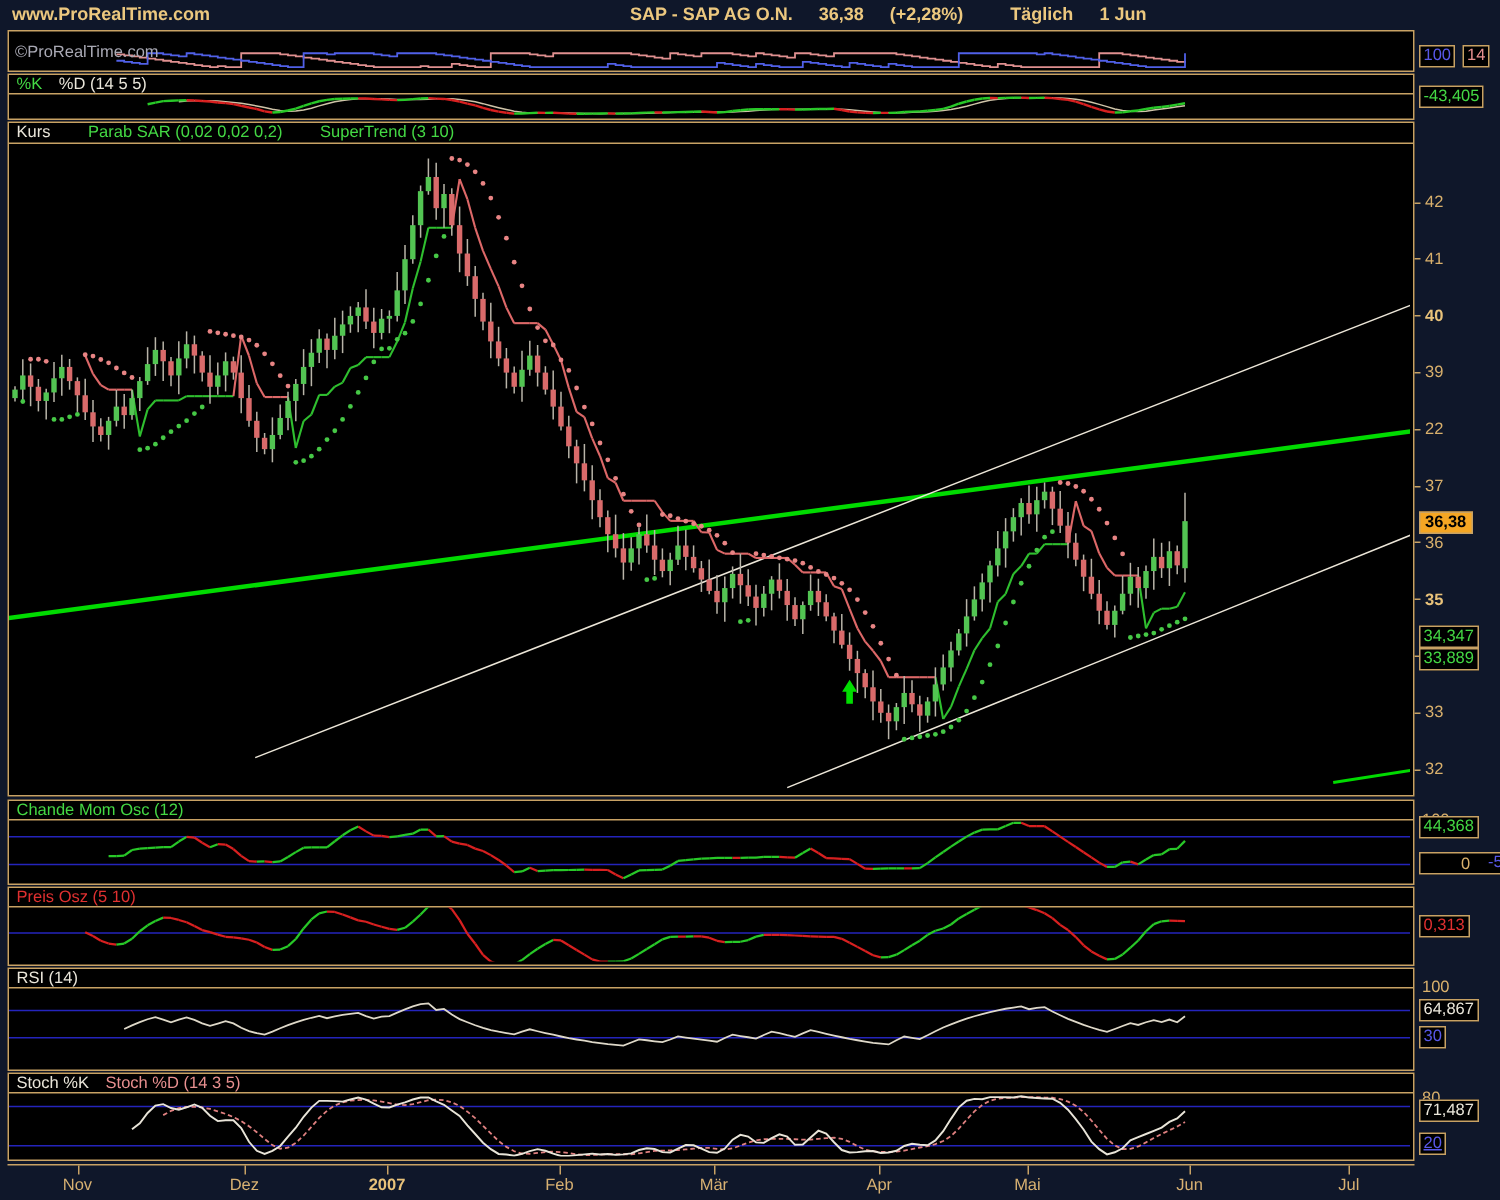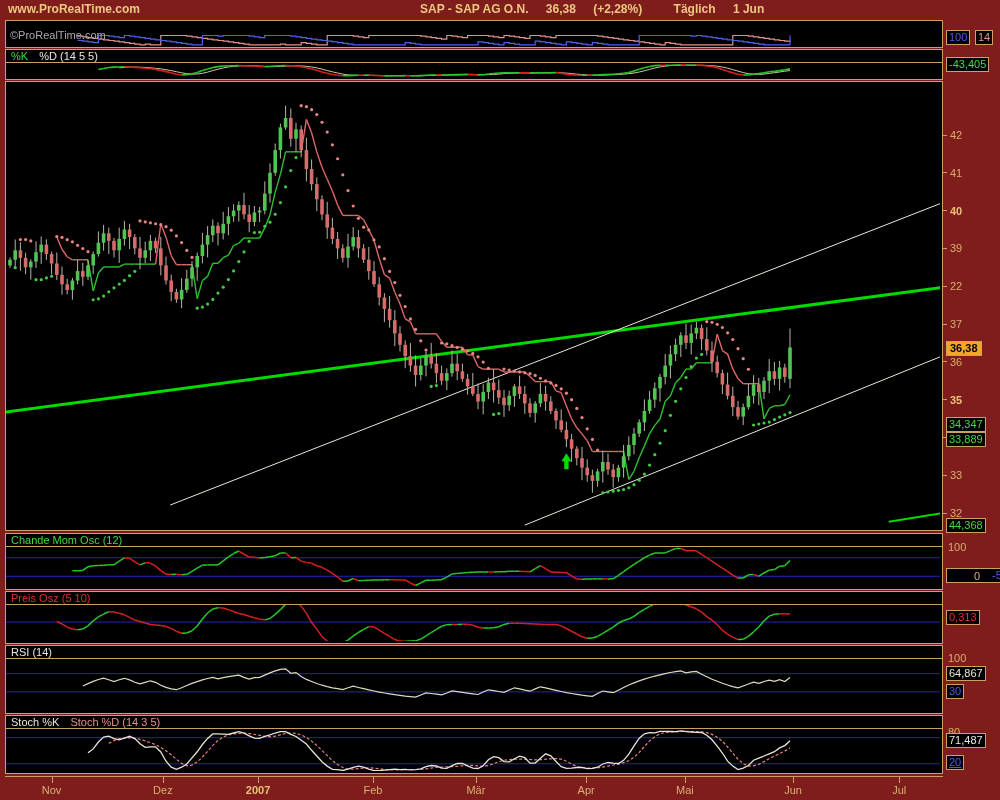--- a/index.html
+++ b/index.html
@@ -1,16 +1,16 @@
 <!DOCTYPE html>
 <html><head>
 <meta charset="utf-8">
 <style>
   html,body{margin:0;padding:0;background:#000;}
-  #screen{position:relative;width:1000px;height:800px;background:#7f1d1d;overflow:hidden;
+  #screen{position:relative;width:1000px;height:800px;background:#0f172a;overflow:hidden;
           font-family:"Liberation Sans","DejaVu Sans",sans-serif;}
   .hdr-brand{position:absolute;left:8px;top:2px;font-size:12px;font-weight:bold;color:#ecc87f;}
   .hdr-center{position:absolute;left:420px;top:2px;font-size:12px;font-weight:bold;color:#ecc87f;white-space:nowrap;}
   .hdr-center span{margin-right:14px;}
   .panel{position:absolute;left:5px;width:936px;border:1px solid #c8a264;background:#000;}
   .plabel{height:12px;line-height:12px;border-bottom:1px solid #c8a264;padding-left:5px;font-size:11px;white-space:nowrap;}
   .plabel span{margin-right:8px;}
   svg{display:block;position:absolute;left:0;}
   .t-green{color:#44d844}.t-blue{color:#5858e8}.t-salmon{color:#e89090}
   .t-red{color:#e03030}.t-white{color:#eae6da}
@@ -186,20 +186,25 @@
         <line x1="752.8000000000001" y1="10.627755604264156" x2="758" y2="9.673332017027786" stroke="#28c828" stroke-width="1.6"></line>
         <line x1="758" y1="9.673332017027786" x2="763.2" y2="8.804511561900279" stroke="#28c828" stroke-width="1.6"></line>
         <line x1="763.2" y1="8.804511561900279" x2="768.4" y2="8.347877635887961" stroke="#28c828" stroke-width="1.6"></line>
         <line x1="768.4" y1="8.347877635887961" x2="773.6" y2="7.637037468351478" stroke="#28c828" stroke-width="1.6"></line>
         <line x1="773.6" y1="7.637037468351478" x2="778.8000000000001" y2="6.740752277185991" stroke="#28c828" stroke-width="1.6"></line>
         <line x1="778.8000000000001" y1="6.740752277185991" x2="784" y2="5.839706503718666" stroke="#28c828" stroke-width="1.6"></line>
       </svg>
   </div>
 
   <div class="panel" style="top:81px;height:448px;">
+    <div class="plabel" style="height:13px;line-height:13px;">
+      <span class="t-white" style="margin-right:22px">Kurs</span>
+      <span class="t-green" style="margin-right:22px">Parab SAR (0,02 0,02 0,2)</span>
+      <span class="t-green">SuperTrend (3 10)</span>
+    </div>
     <svg id="svg-kurs" width="934" height="433" style="top:14px">
         <line x1="-6.4" y1="316.83000000000004" x2="945.2" y2="190.2" stroke="#00db00" stroke-width="3"></line>
         <line x1="164.16" y1="409.06199999999995" x2="945.2" y2="103.2600000000001" stroke="#ece6d8" stroke-width="1"></line>
         <line x1="518.8000000000001" y1="429.096" x2="945.2" y2="256.35" stroke="#ece6d8" stroke-width="1"></line>
         <line x1="882.8000000000001" y1="425.69399999999996" x2="942.6" y2="416.24399999999986" stroke="#00db00" stroke-width="2"></line>
         <line x1="50.800000000000004" y1="141.00431034982006" x2="56" y2="153.24081793698582" stroke="#dd6868" stroke-width="1.4"></line>
         <line x1="56" y1="153.24081793698582" x2="61.2" y2="160.75232552415133" stroke="#dd6868" stroke-width="1.4"></line>
         <line x1="61.2" y1="160.75232552415133" x2="66.4" y2="163.7750831113166" stroke="#dd6868" stroke-width="1.4"></line>
         <line x1="66.4" y1="163.7750831113166" x2="71.60000000000001" y2="163.7750831113166" stroke="#dd6868" stroke-width="1.4"></line>
         <line x1="71.60000000000001" y1="163.7750831113166" x2="76.8" y2="163.7750831113166" stroke="#dd6868" stroke-width="1.4"></line>
@@ -1166,21 +1171,21 @@
 
   <div class="vbox t-blue" style="left:946px;top:30px;">100</div>
   <div class="vbox t-salmon" style="left:975px;top:30px;">14</div>
   <div class="vbox t-green" style="left:946px;top:57px;">-43,405</div>
 
   <div class="pricebox" style="left:946px;top:341px;">36,38</div>
   <div class="vbox t-green" style="left:946px;top:417px;">34,347</div>
   <div class="vbox t-green" style="left:946px;top:432px;text-align:right;">33,889</div>
 
   <div class="raillabel" style="left:948px;top:541px;">100</div>
-  <div class="vbox t-green" style="left:946px;top:518px;">44,368</div>
+  <div class="vbox t-green" style="left:946px;top:544px;">44,368</div>
   <div class="vbox t-blue" style="left:946px;top:568px;padding-left:45px;">-50</div>
   <div class="raillabel" style="left:974px;top:570px;">0</div>
 
   <div class="vbox t-red" style="left:946px;top:610px;">0,313</div>
 
   <div class="raillabel" style="left:948px;top:652px;">100</div>
   <div class="vbox t-white" style="left:946px;top:666px;">64,867</div>
   <div class="vbox t-blue" style="left:946px;top:684px;">30</div>
 
   <div class="raillabel" style="left:948px;top:726px;">80</div>

